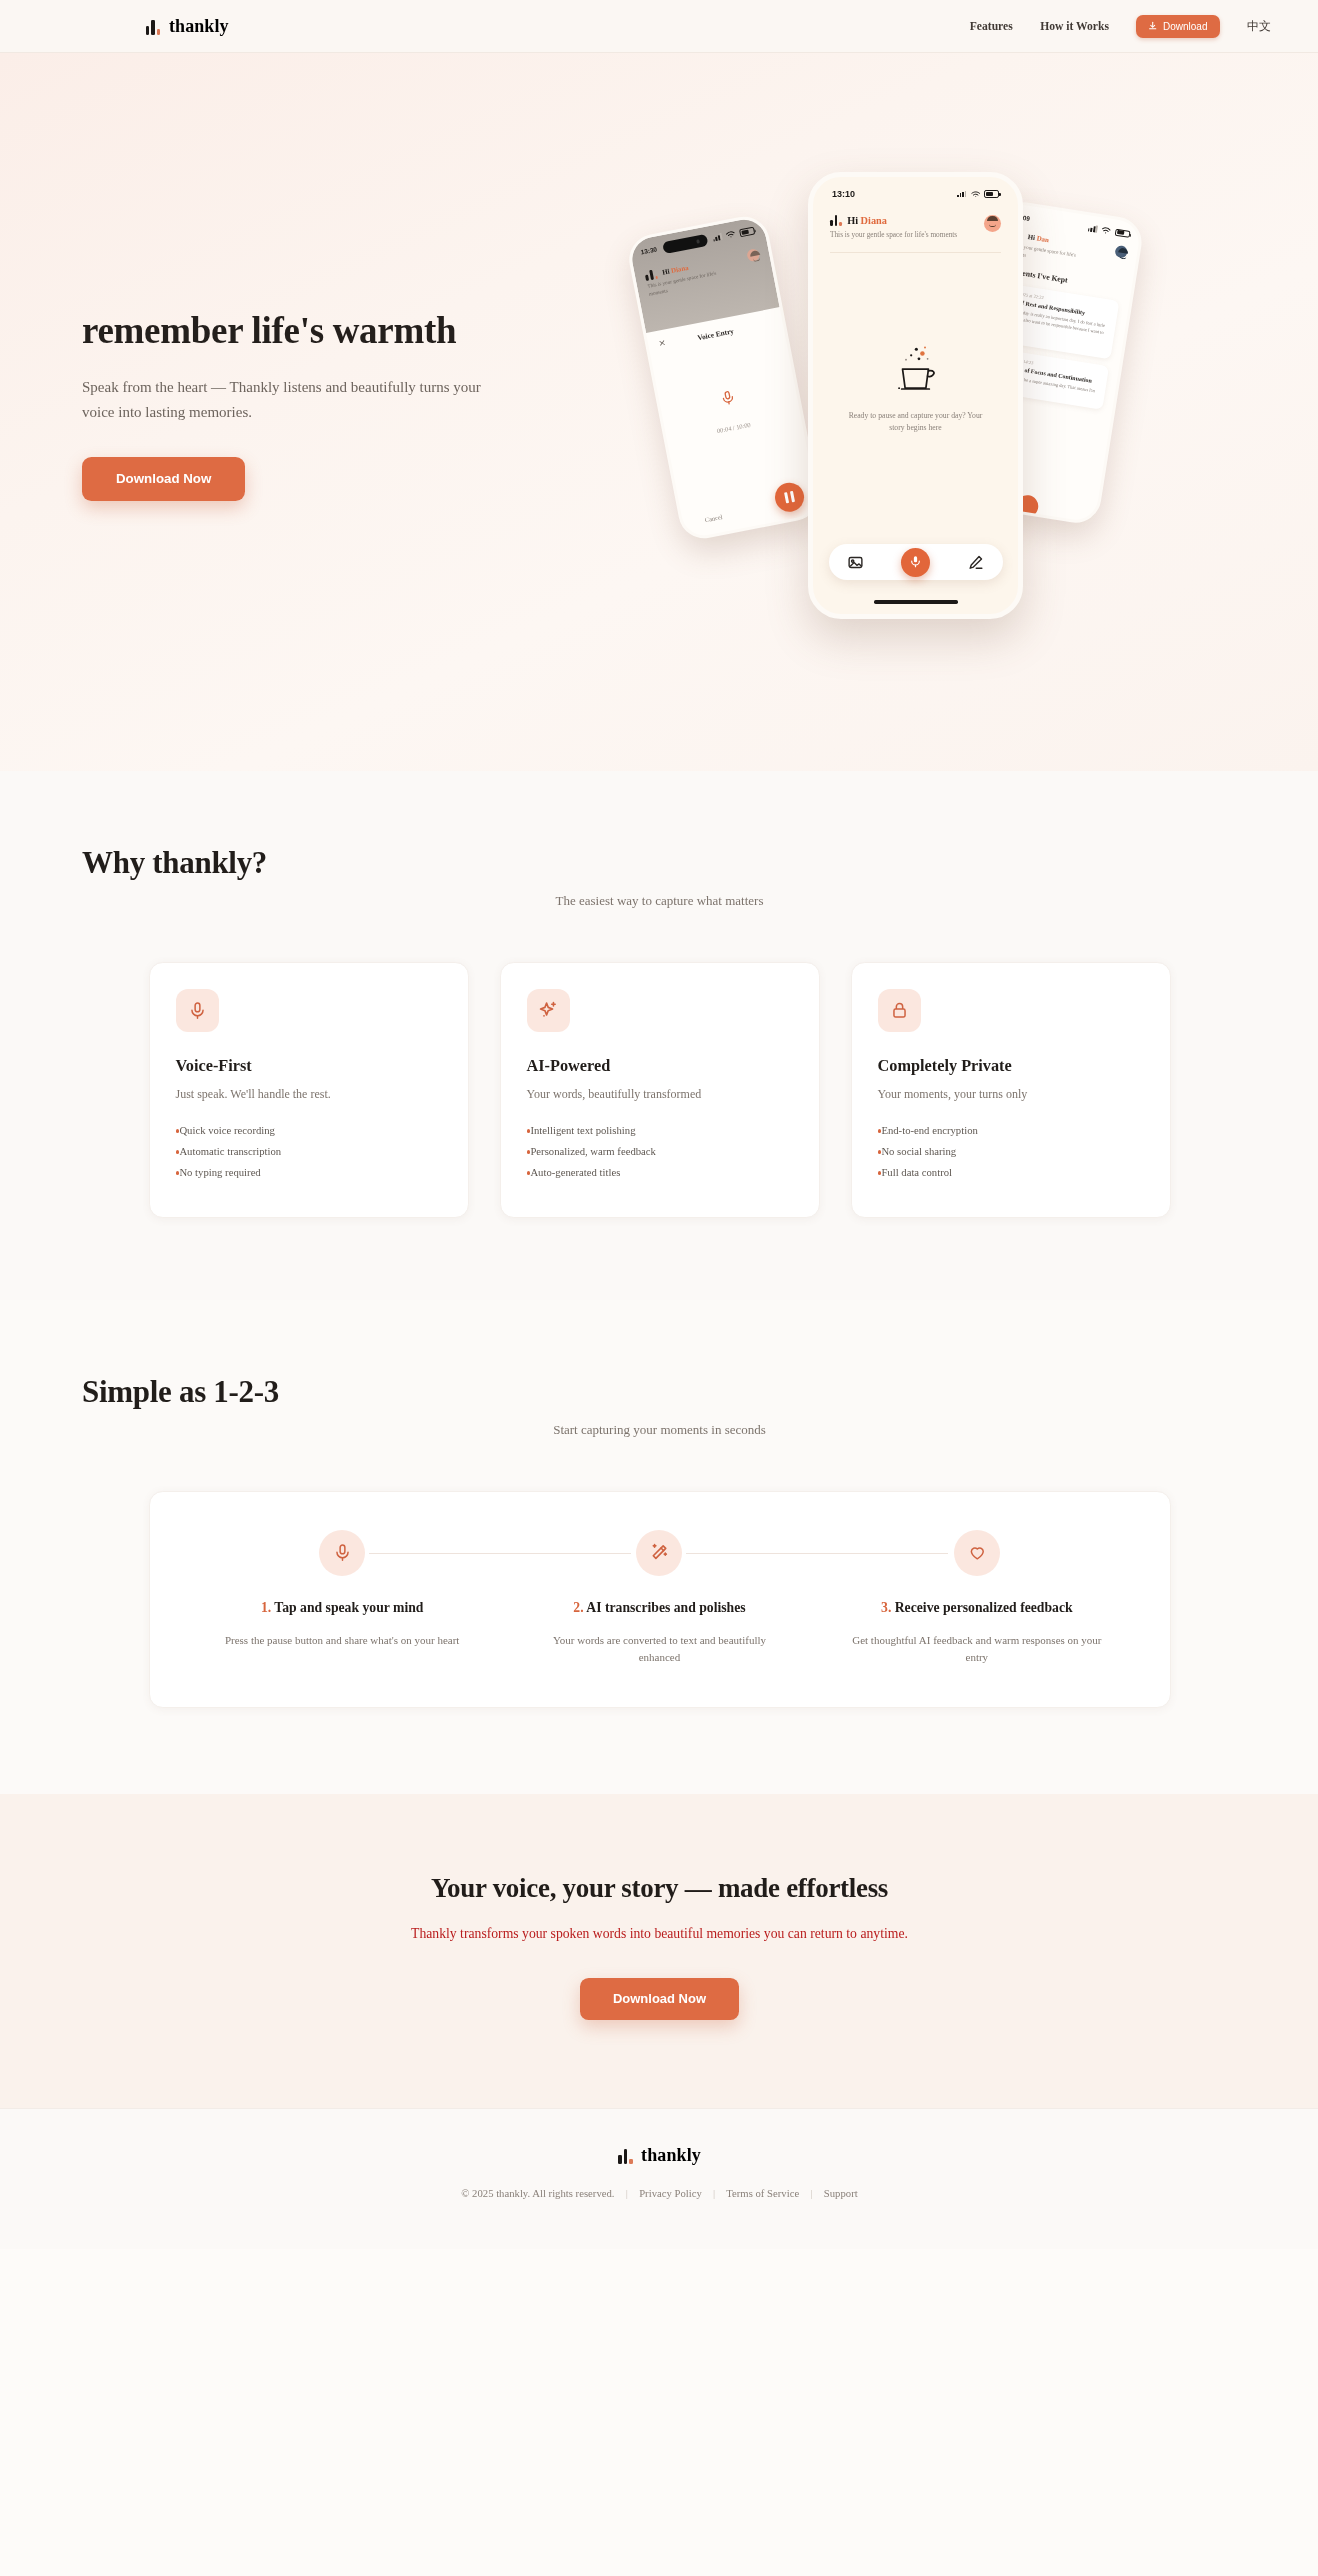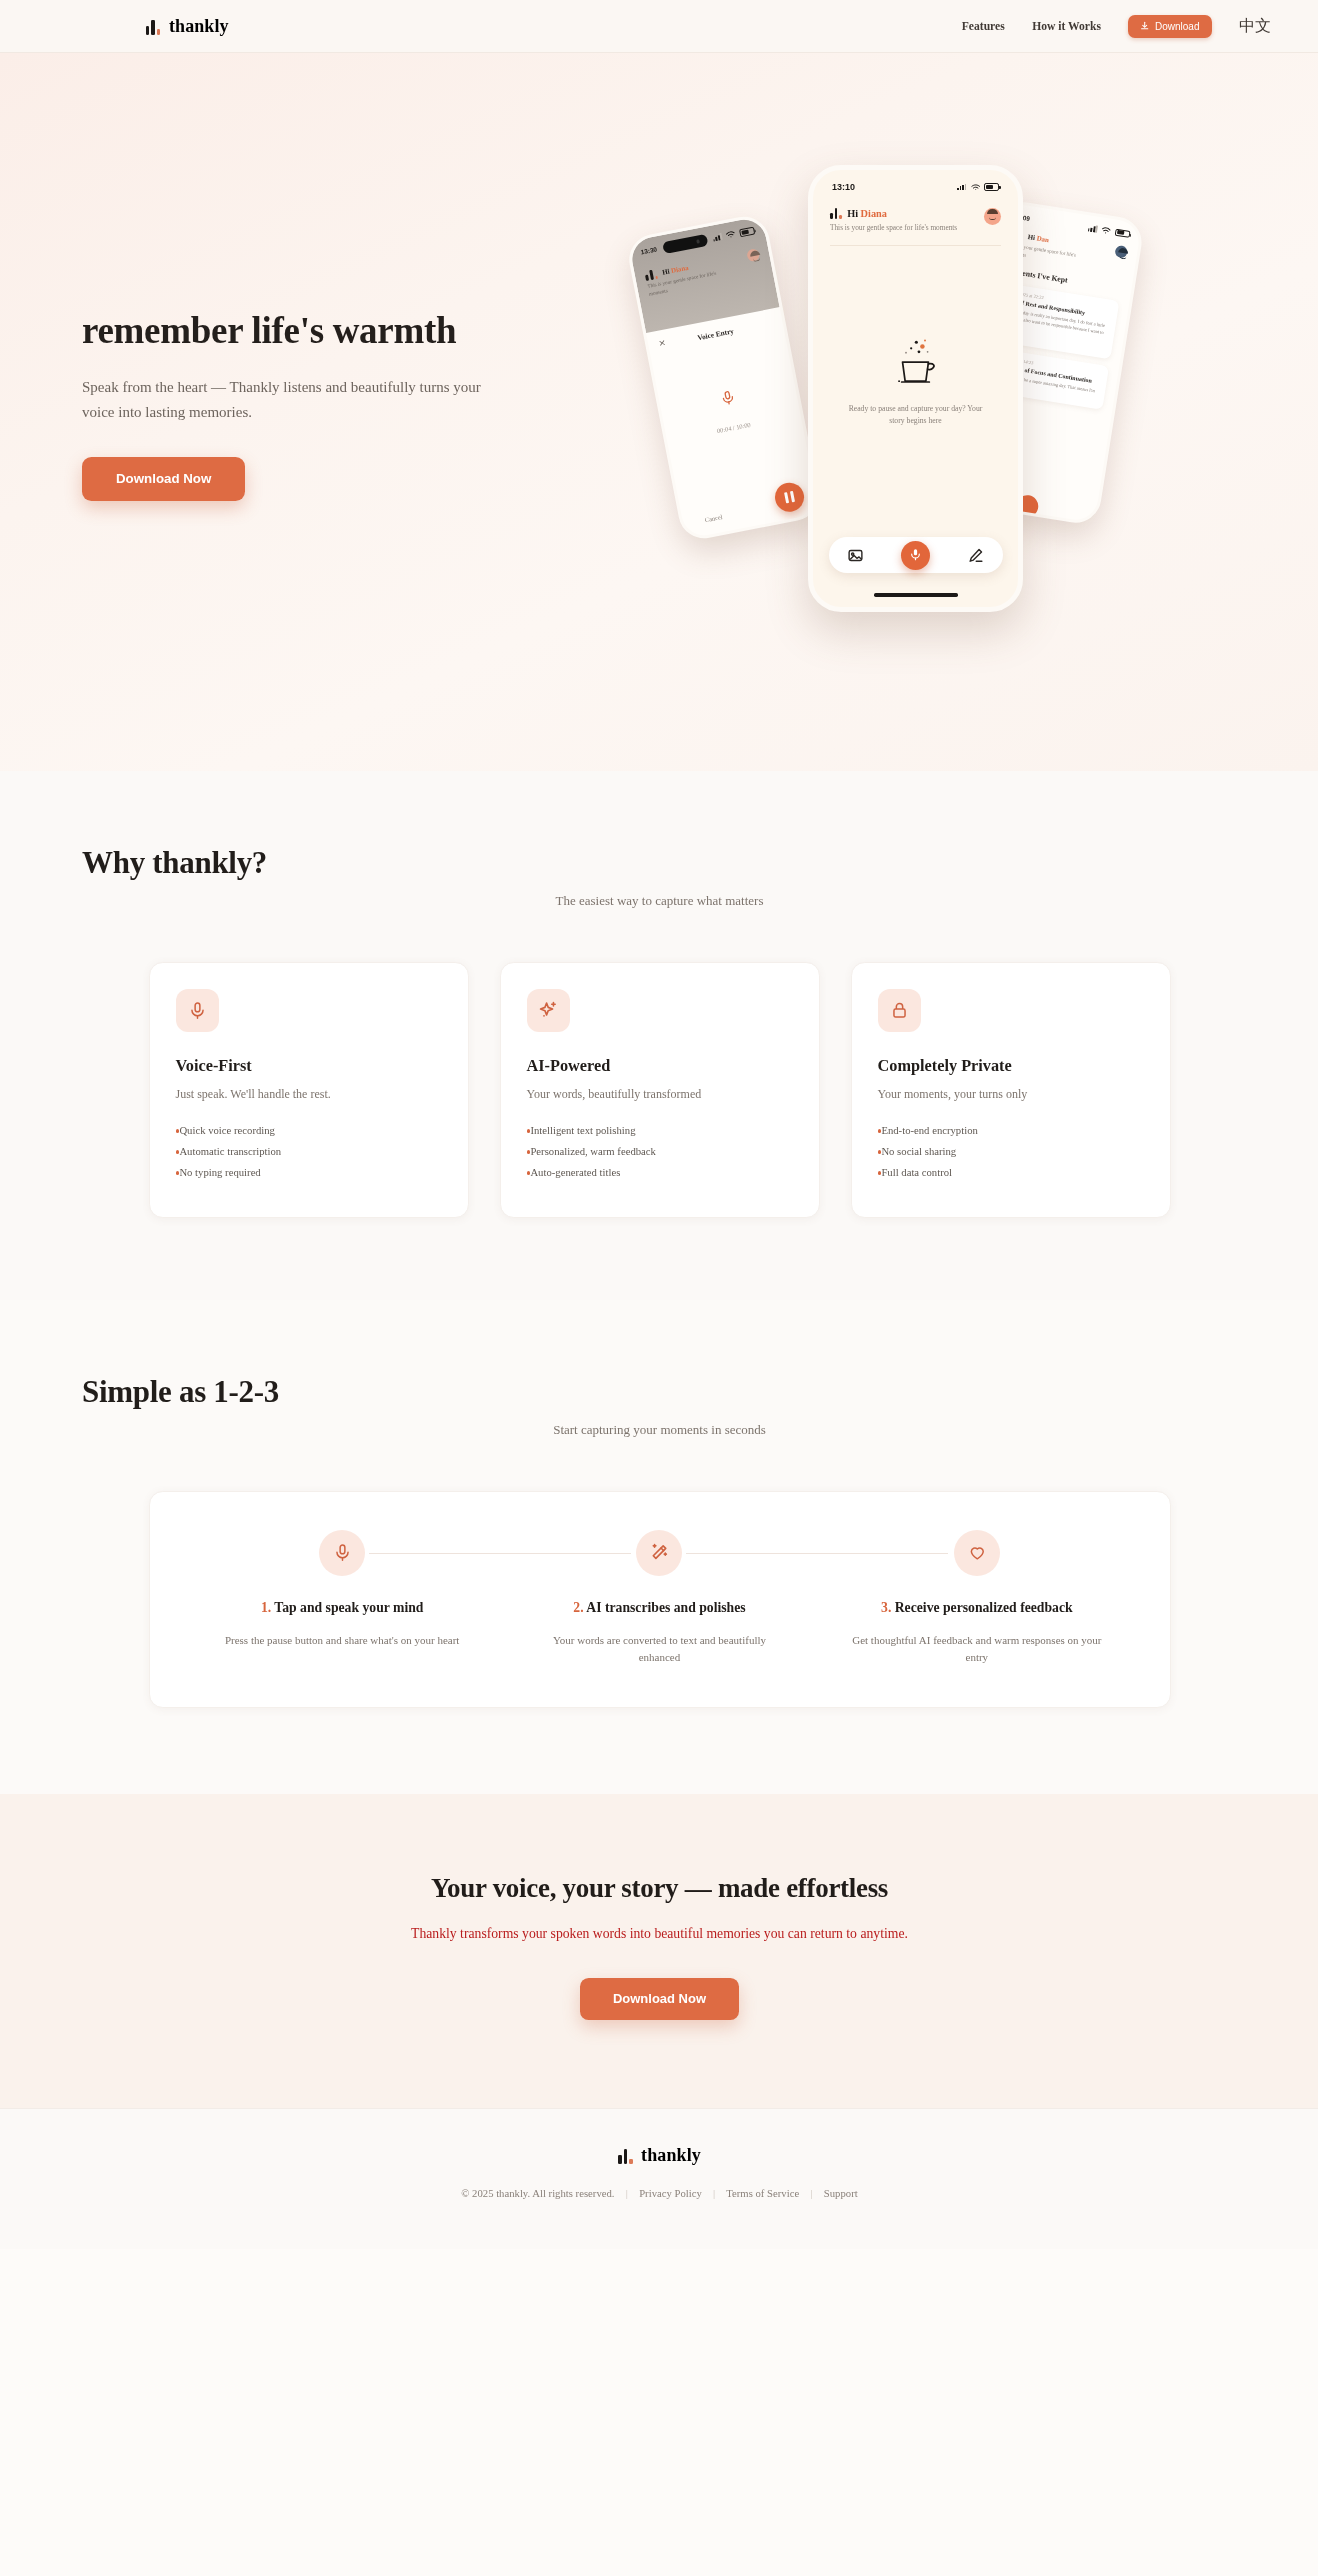--- a/index.html
+++ b/index.html
@@ -35,21 +35,21 @@
 
   .nav { margin-left: auto; display: flex; align-items: center; gap: 27.5px; }
   .nav-link { font-size: 11.6px; color: #413a35; text-decoration: none; cursor: pointer; font-weight: bold; }
   .btn-dl-sm {
     display:inline-flex; align-items:center; gap:5.2px;
     background: #de6b43; color: #fff;
     font-size: 10px; padding: 6px 12px; border-radius: 6.9px;
     border: none; cursor: pointer;
     box-shadow: 0 1.7px 4.3px rgba(190,90,55,.28);
   }
-  .lang { font-size: 16px; color:#413a35; cursor:pointer; }
+  .lang { font-size: 12px; color:#413a35; cursor:pointer; }
 
   
   .hero {
     height: 718px;
     background: linear-gradient(155deg,#fbeee8 0%, #fcf4ef 35%, #fdf7f3 62%, #fbf3ee 100%);
     position: relative;
     display: flex;
     align-items: flex-start;
   }
   .hero-inner { width: 1319px; display: flex; padding: 0 82px; position: relative; }
@@ -68,21 +68,21 @@
     padding: 14.6px 34px; border-radius: 9.4px; cursor: pointer;
     box-shadow: 0 6.9px 17px rgba(203,97,60,.3);
   }
 
   
   .phones { position: absolute; left: 653px; top: 112px; width: 532px; height: 515px; }
   .phone { position: absolute; border-radius: 29px; background:#fffdfa;
     box-shadow: 0 19px 43px rgba(120,80,60,.22); overflow: hidden; }
 
   
-  .phone-c { left: 155px; top: 0; width: 215px; height: 447px; border: 5.2px solid #fdfaf6;
+  .phone-c { left: 155px; top: 7px; width: 215px; height: 447px; border: 5.2px solid #fdfaf6;
      background:#fdf6ec; border-radius: 33px; z-index: 3; }
   .pc-status { display:flex; justify-content:space-between; align-items:center;
       padding: 12px 19px 0; font-size: 9px; font-weight:700; color:#1c1917;
       font-family:"Liberation Sans",sans-serif; }
   .stat-icons { display:flex; align-items:center; gap:4.3px; }
   .sig { display:inline-flex; align-items:flex-end; gap:0.9px; height:6.9px; }
   .sig i { width:1.7px; background:#1c1917; display:block; }
   .sig i:nth-child(1){height:2.6px}.sig i:nth-child(2){height:4.3px}
   .sig i:nth-child(3){height:5.6px}.sig i:nth-child(4){height:6.9px;background:#bbb4ad}
   .wifi { width:9.4px; height:6.9px; }

